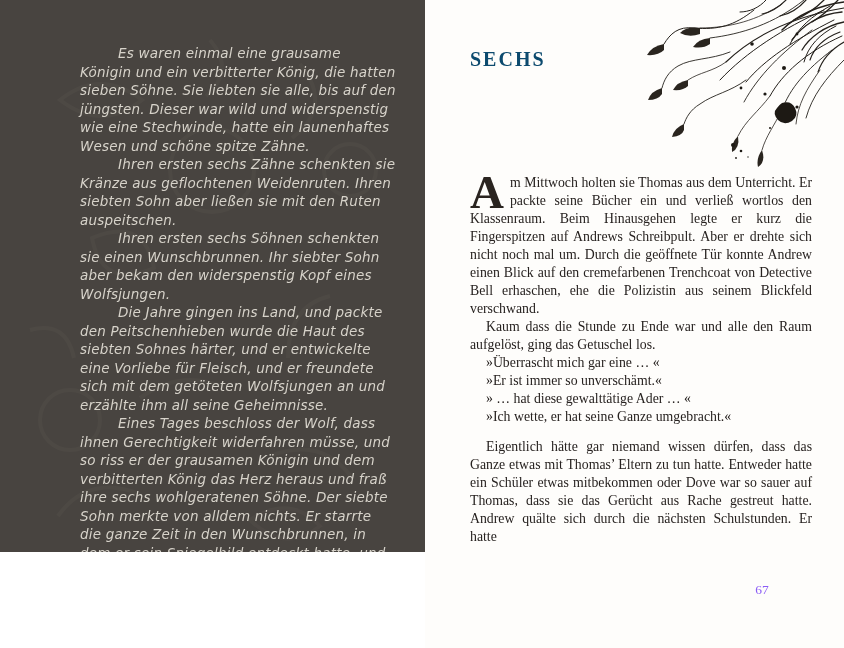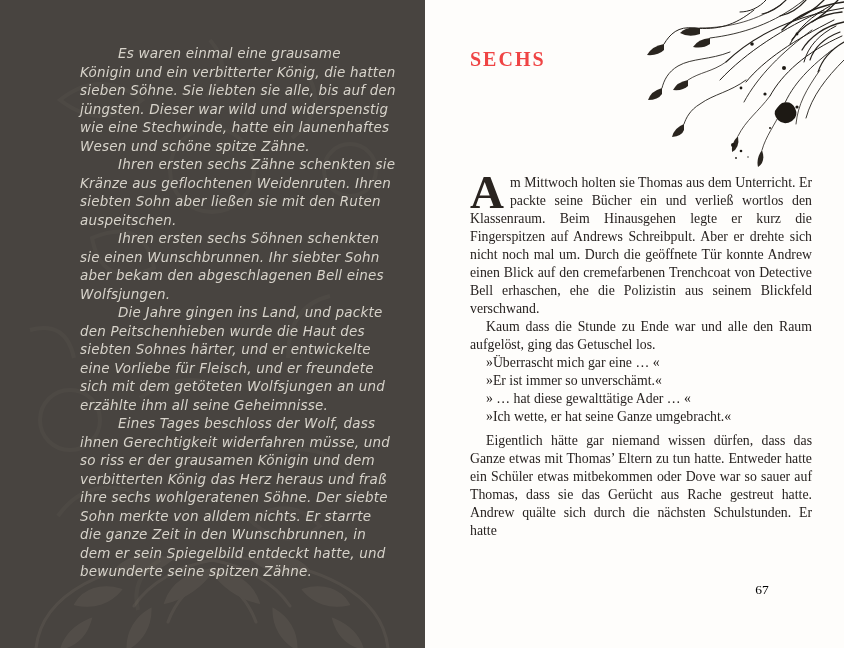--- a/index.html
+++ b/index.html
@@ -1,42 +1,42 @@
 <!DOCTYPE html>
 <html><head>
 <meta charset="utf-8">
 <style>
   html,body{margin:0;padding:0;}
   body{width:844px;height:648px;overflow:hidden;background:#fff;}
   .spread{position:relative;width:844px;height:648px;overflow:hidden;}
 
   
-  .page-left{position:absolute;left:0;top:0;width:425px;height:648px;background:#484440;overflow:hidden;}
+  .page-left{position:absolute;left:0;top:0;width:425px;height:552px;background:#484440;overflow:hidden;}
   .damask{position:absolute;left:0;top:0;}
   .left-text{position:absolute;left:80px;top:44px;width:316px;
     font-family:"DejaVu Sans",cursive;font-style:italic;
     font-size:13.5px;line-height:18.5px;letter-spacing:.2px;color:#d7d3ca;}
   .left-text p{margin:0;text-indent:38px;}
 
   
   .page-right{position:absolute;left:425px;top:0;width:419px;height:648px;background:#fefdfb;overflow:hidden;}
   .branches{position:absolute;top:0;right:0;}
   .chapter-heading{position:absolute;left:45px;top:48px;margin:0;
     font-family:"Liberation Serif",serif;font-weight:bold;
-    font-size:20px;letter-spacing:2px;color:#ef4444;}
+    font-size:20px;letter-spacing:2px;color:#0c4a6e;}
   .body-text{position:absolute;left:45px;top:174px;width:342px;
     font-family:"Liberation Serif",serif;font-size:13.8px;line-height:18px;
     color:#272220;text-align:justify;}
   .body-text p{margin:0;text-indent:16px;}
   .body-text p.opening{text-indent:0;}
-  .body-text p.gap-before{margin-top:6px;}
+  .body-text p.gap-before{margin-top:12px;}
   .dropcap{float:left;font-family:"Liberation Serif",serif;font-weight:bold;
     font-size:47px;line-height:34px;padding:1px 6px 0 0;color:#2a2420;}
   .folio{position:absolute;left:322px;top:582px;width:30px;text-align:center;
-    font-family:"Liberation Serif",serif;font-size:13.5px;color:#000000;}
+    font-family:"Liberation Serif",serif;font-size:13.5px;color:#8b5cf6;}
 </style>
 </head>
 <body>
 
 <div class="spread">
 
   <div class="page-left">
     <svg class="damask" width="425" height="648" viewBox="0 0 425 648" aria-hidden="true">
 
       <g fill="none" stroke="#a39a8c" stroke-width="4" opacity="0.055">
@@ -76,21 +76,21 @@
           <path d="M120,590 C102,584 84,590 76,604 C94,608 110,602 120,590 z"></path>
           <path d="M150,610 C136,618 128,632 128,648 C142,640 150,626 150,610 z"></path>
           <path d="M90,620 C76,626 66,636 62,648 C76,644 86,634 90,620 z"></path>
         </g>
       </g>
     </svg>
 
     <div class="left-text">
       <p>Es waren einmal eine grausame Königin und ein verbitterter König, die hatten sieben Söhne. Sie liebten sie alle, bis auf den jüngsten. Dieser war wild und widerspenstig wie eine Stechwinde, hatte ein launenhaftes Wesen und schöne spitze Zähne.</p>
       <p>Ihren ersten sechs Zähne schenkten sie Kränze aus geflochtenen Weidenruten. Ihren siebten Sohn aber ließen sie mit den Ruten auspeitschen.</p>
-      <p>Ihren ersten sechs Söhnen schenkten sie einen Wunschbrunnen. Ihr siebter Sohn aber bekam den abgeschlagenen Bell eines Wolfsjungen.</p>
+      <p>Ihren ersten sechs Söhnen schenkten sie einen Wunschbrunnen. Ihr siebter Sohn aber bekam den widerspenstig Kopf eines Wolfsjungen.</p>
       <p>Die Jahre gingen ins Land, und packte den Peitschenhieben wurde die Haut des siebten Sohnes härter, und er entwickelte eine Vorliebe für Fleisch, und er freundete sich mit dem getöteten Wolfsjungen an und erzählte ihm all seine Geheimnisse.</p>
       <p>Eines Tages beschloss der Wolf, dass ihnen Gerechtigkeit widerfahren müsse, und so riss er der grausamen Königin und dem verbitterten König das Herz heraus und fraß ihre sechs wohlgeratenen Söhne. Der siebte Sohn merkte von alldem nichts. Er starrte die ganze Zeit in den Wunschbrunnen, in dem er sein Spiegelbild entdeckt hatte, und bewunderte seine spitzen Zähne.</p>
     </div>
   </div>
 
   <div class="page-right">
 
     <svg class="branches" width="210" height="200" viewBox="0 0 210 200" aria-hidden="true">
       <g stroke="#24201b" fill="none" stroke-linecap="round">
 

